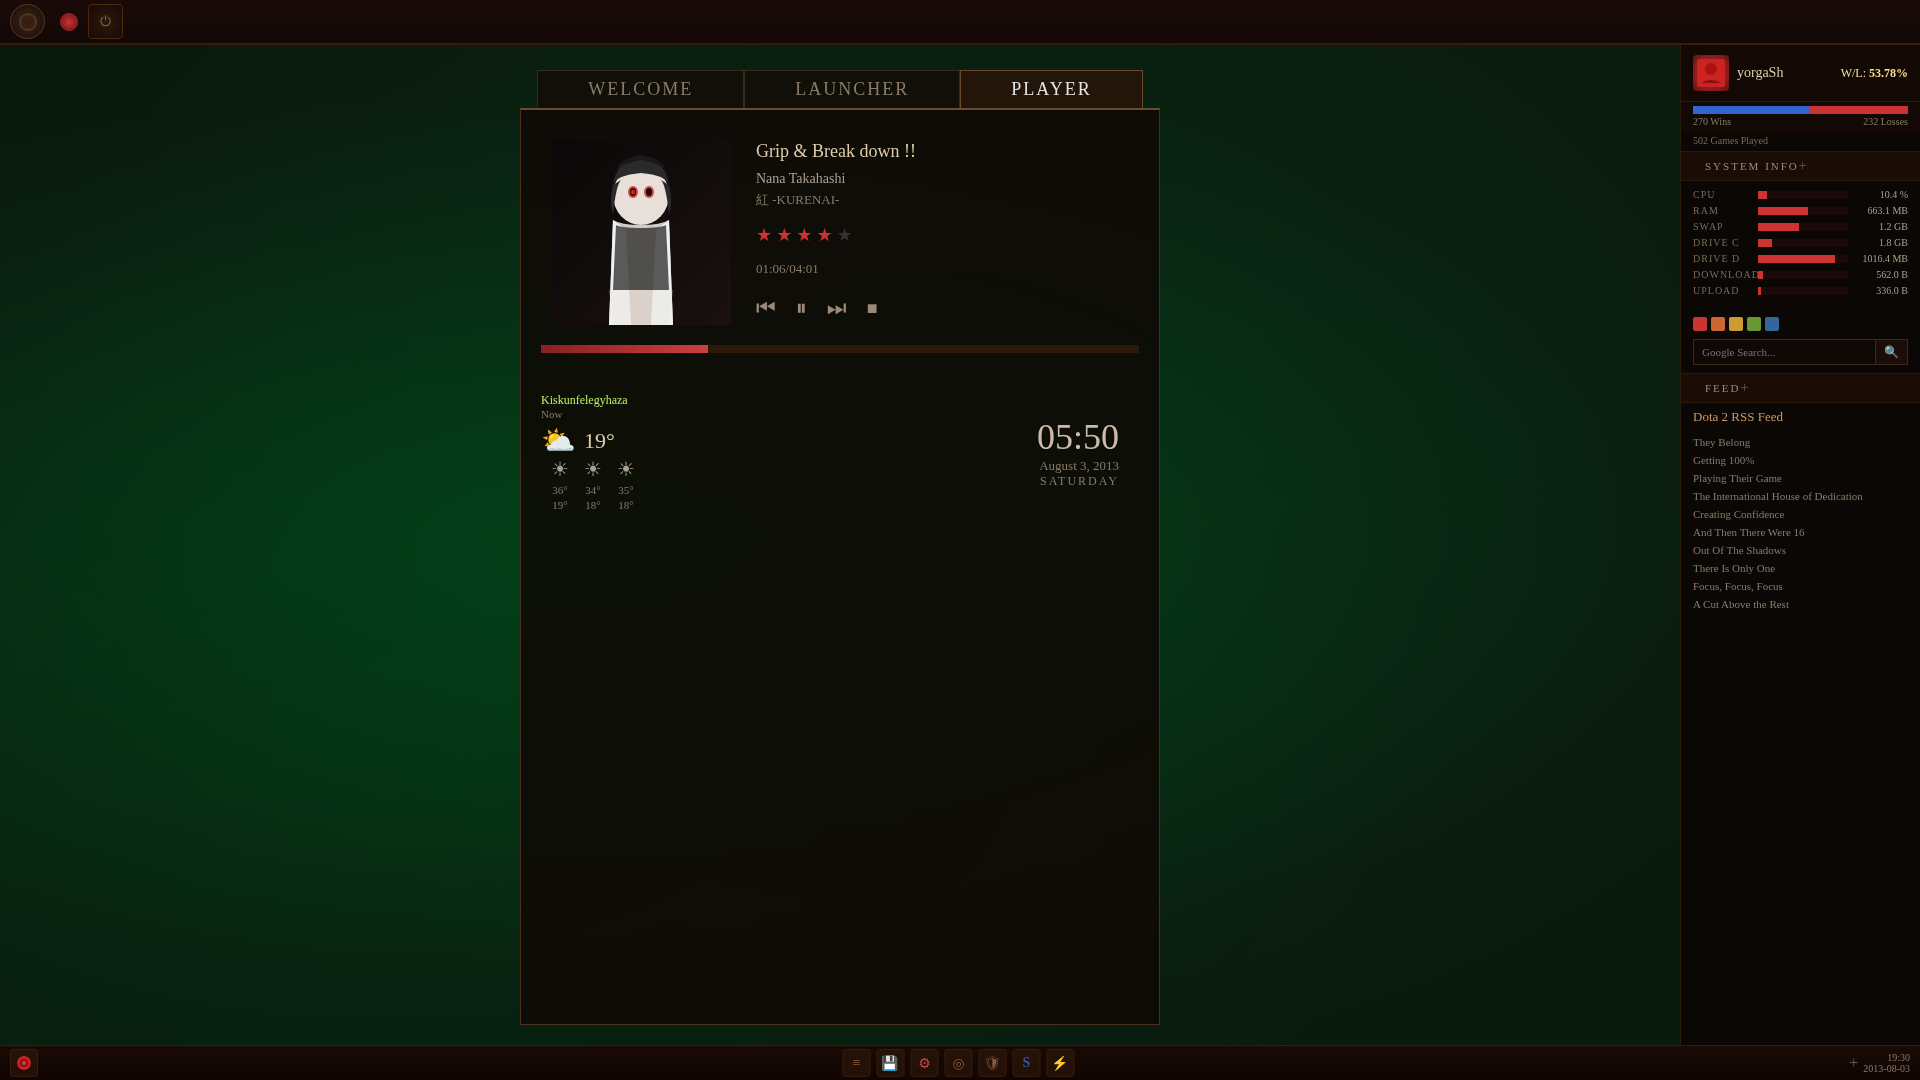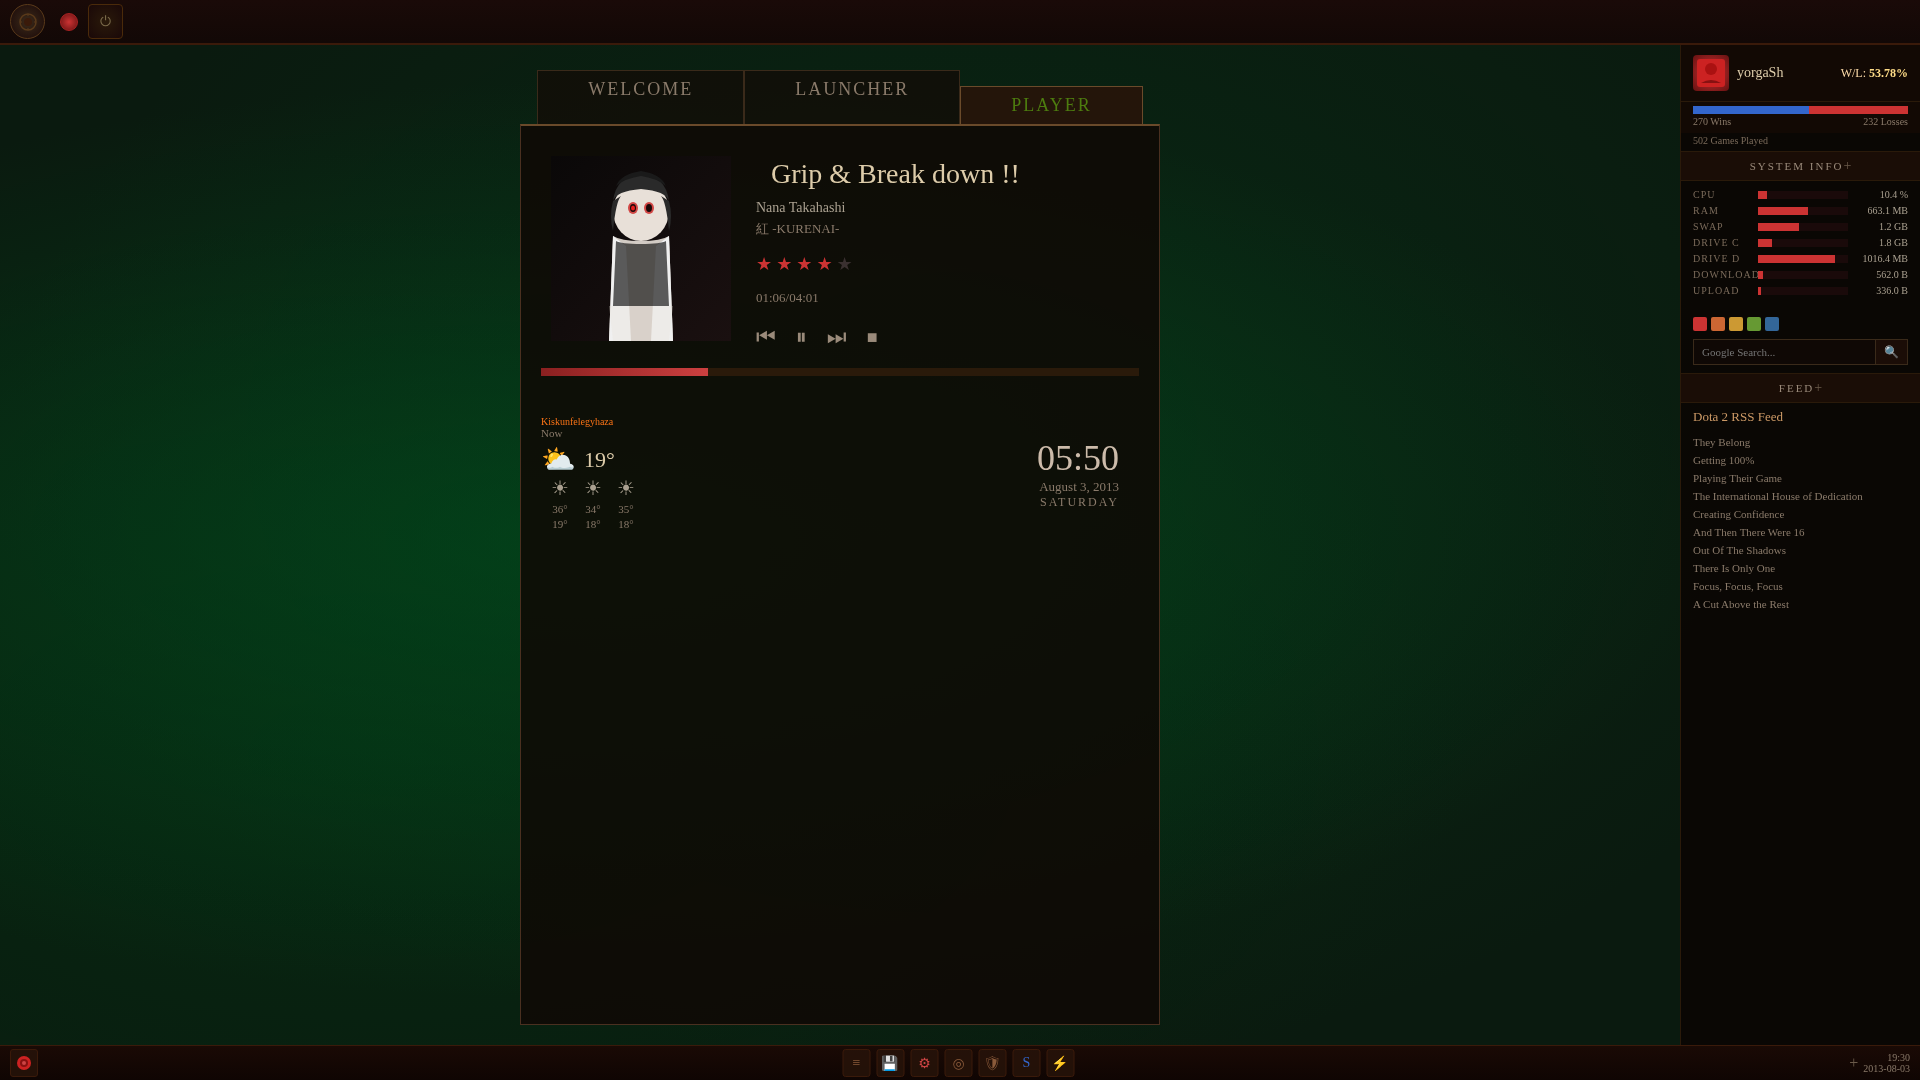--- a/index.html
+++ b/index.html
@@ -119,23 +119,22 @@
       text-transform: uppercase;
       cursor: pointer;
       background: rgba(20,10,5,0.7);
       border: 1px solid #3a2a1a;
       border-bottom: none;
       font-family: 'Georgia', serif;
     }
 
     .sub-tab.active {
       background: rgba(40,20,10,0.9);
-      color: #4d7c0f;
+      color: #e5e5e5;
       border-color: #6a4a2a;
-      margin-top: 16px;
     }
 
     
     .player-container {
       margin-left: 20px;
       flex: 1;
       background: rgba(15,8,5,0.85);
       border: 1px solid #4a3020;
       border-top: 2px solid #6a4a2a;
       display: flex;
@@ -173,25 +172,24 @@
       position: relative;
       overflow: hidden;
     }
 
     .song-info {
       flex: 1;
     }
 
     .song-title {
       color: #ddccaa;
-      font-size: 28px;
+      font-size: 18px;
       font-family: 'Georgia', serif;
       margin-bottom: 8px;
       line-height: 1.3;
-      margin-left: 15px;
     }
 
     .song-artist {
       color: #aaa090;
       font-size: 14px;
       margin-bottom: 4px;
       font-family: 'Georgia', serif;
     }
 
     .song-album {
@@ -252,22 +250,22 @@
       width: 28%;
     }
 
     .weather-location {
       color: #8a7a6a;
       font-size: 11px;
       font-family: 'Georgia', serif;
     }
 
     .weather-location-name {
-      color: #f97316;
-      font-size: 10px;
+      color: #bef264;
+      font-size: 12px;
     }
 
     .weather-now {
       display: flex;
       align-items: center;
       gap: 8px;
     }
 
     .weather-icon {
       font-size: 28px;
@@ -406,23 +404,23 @@
     .games-played {
       color: #7a6a5a;
       font-size: 10px;
       padding: 2px 12px 5px;
       font-family: 'Georgia', serif;
     }
 
     
     .section-header {
       display: flex;
-      justify-content: center;
-      align-items: center;
-      padding: 6px 4px;
+      justify-content: flex-start;
+      align-items: center;
+      padding: 6px 24px;
       background: rgba(30,15,8,0.8);
       border-bottom: 1px solid #2a1a0a;
       border-top: 1px solid #2a1a0a;
     }
 
     .section-title {
       color: #9a8a7a;
       font-size: 11px;
       letter-spacing: 2px;
       text-transform: uppercase;

